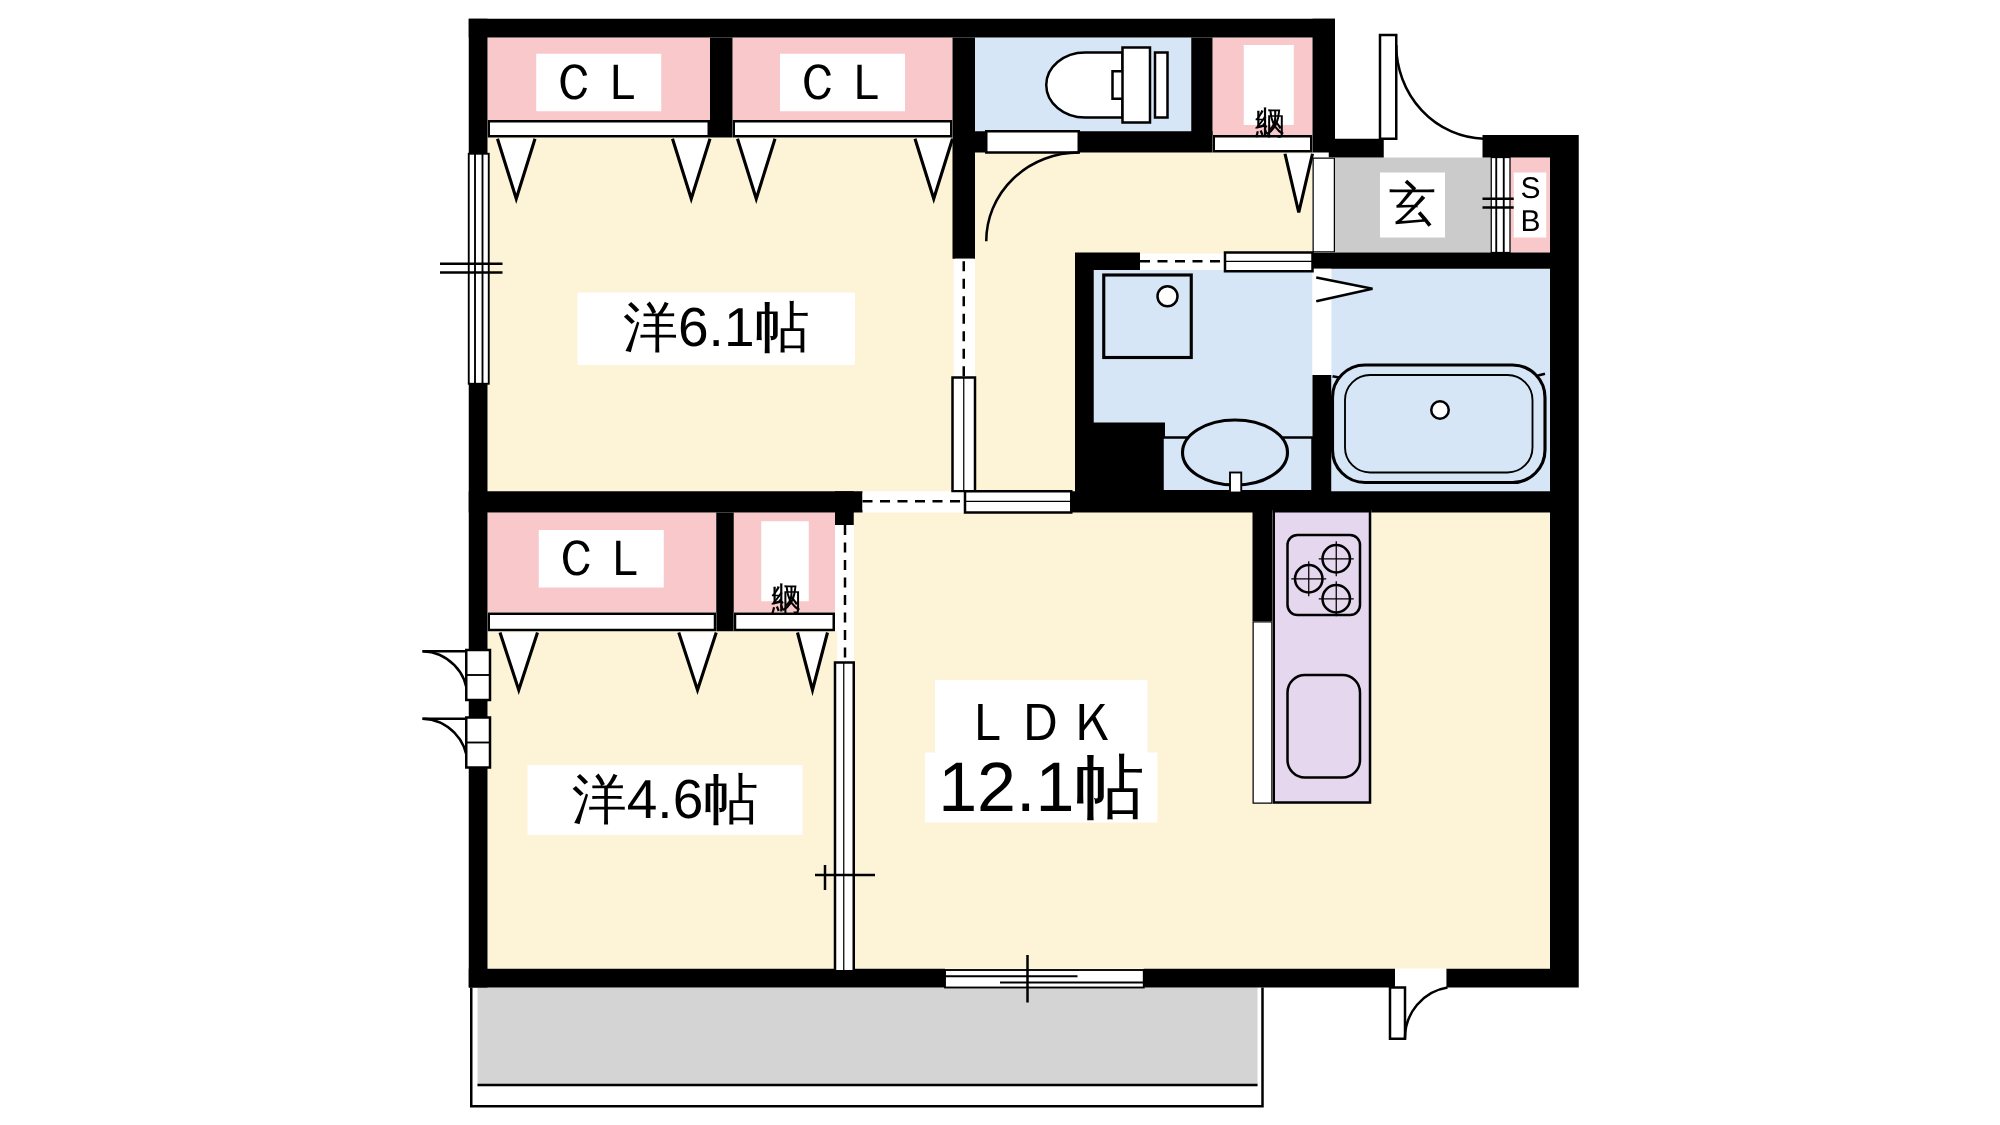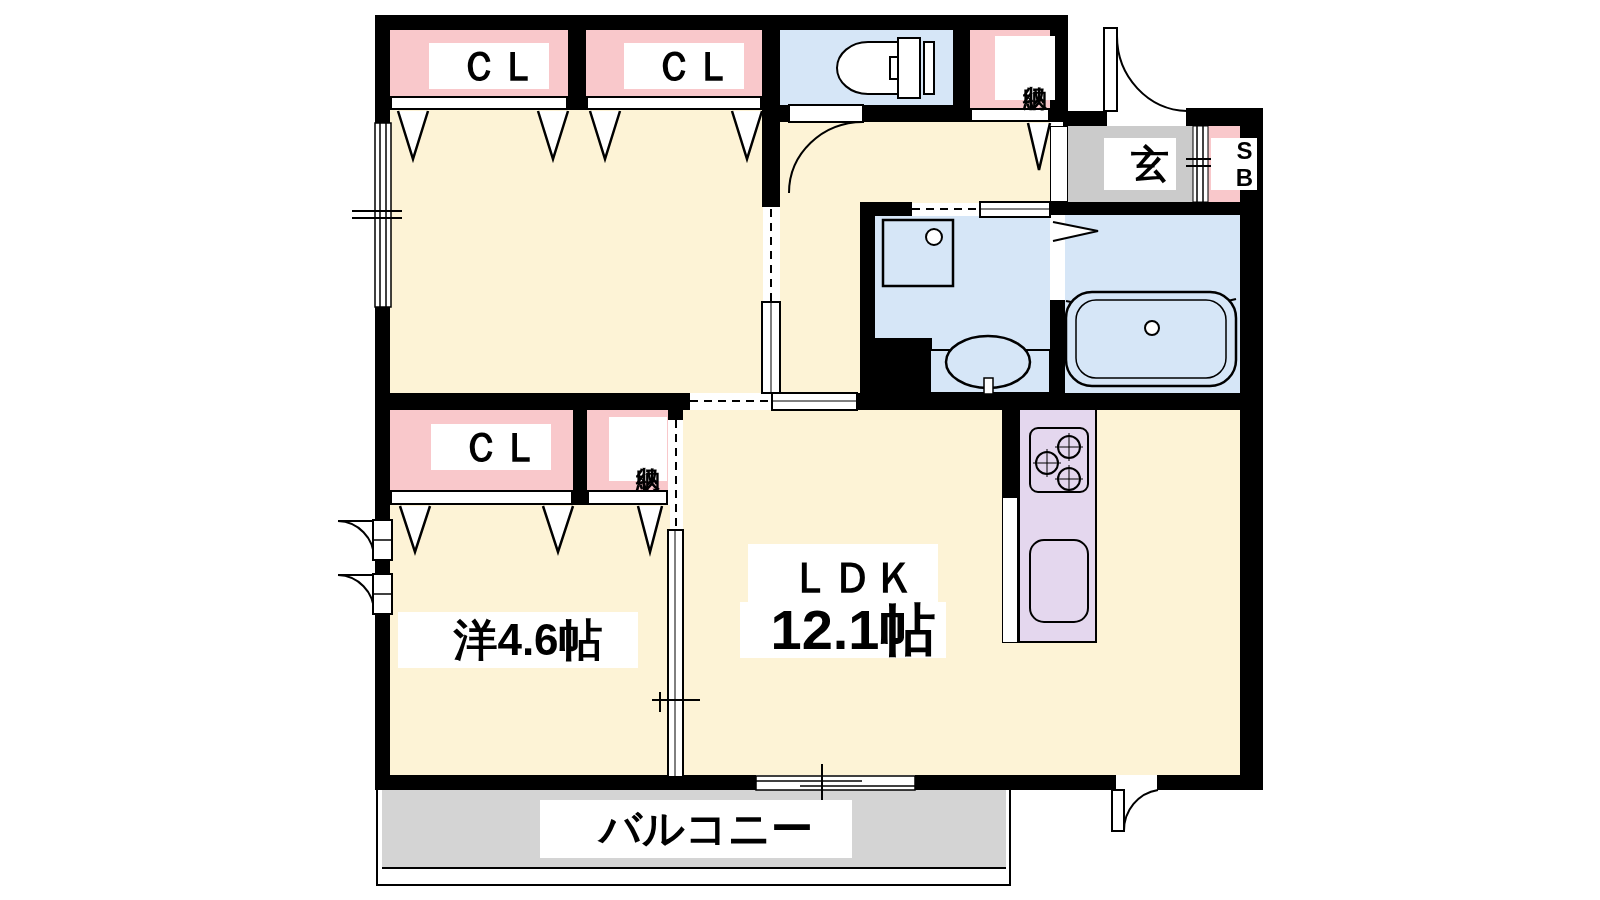--- a/index.html
+++ b/index.html
@@ -14,21 +14,21 @@
   .wall{background:var(--wall);}
   .cream{background:var(--floor-cream);}
   .pink{background:var(--closet-pink);}
   .blue{background:var(--water-blue);}
   .gray{background:var(--entrance-gray);}
   .bgray{background:var(--balcony-gray);}
   .purple{background:var(--kitchen-purple);border:2px solid #000;}
   .front{background:#fff;border:2px solid #000;}
   svg{position:absolute;left:0;top:0;pointer-events:none;}
   .label{position:absolute;background:#fff;color:#000;display:flex;align-items:center;
-         justify-content:center;font-weight:700;white-space:nowrap;line-height:1;padding-left:20px;}
+         justify-content:center;font-weight:400;white-space:nowrap;line-height:1;}
   .vlabel{writing-mode:vertical-rl;text-orientation:upright;letter-spacing:2px;}
 </style>
 </head>
 <body>
 
 <div id="plan">
 
   <div class="abs cream" style="left:390px;top:110px;width:373px;height:283px;"></div>
   <div class="abs cream" style="left:780px;top:110px;width:83px;height:283px;"></div>
   <div class="abs cream" style="left:860px;top:122px;width:190px;height:81px;"></div>
@@ -223,20 +223,20 @@
     <g stroke="#000" fill="none" stroke-width="2">
       <path d="M377,790 L377,885 L1010,885 L1010,790"></path>
     </g>
   </svg>
 
   <div class="label" style="left:429px;top:43px;width:100px;height:46px;font-size:40px;">ＣＬ</div>
   <div class="label" style="left:624px;top:43px;width:100px;height:46px;font-size:40px;">ＣＬ</div>
   <div class="label vlabel" style="left:995px;top:36px;width:40px;height:64px;font-size:24px;">収納</div>
   <div class="label" style="left:1104px;top:138px;width:52px;height:52px;font-size:38px;">玄</div>
   <div class="label vlabel" style="left:1211px;top:138px;width:26px;height:52px;font-size:24px;letter-spacing:0;">SB</div>
+  <div class="label" style="left:462px;top:234px;width:222px;height:58px;font-size:44px;">洋6.1帖</div>
   <div class="label" style="left:431px;top:424px;width:100px;height:46px;font-size:40px;">ＣＬ</div>
   <div class="label vlabel" style="left:609px;top:417px;width:38px;height:64px;font-size:24px;">収納</div>
-  <div class="label" style="left:398px;top:612px;width:220px;height:56px;font-size:44px;">洋4.6帖</div>
+  <div class="label" style="left:422px;top:612px;width:220px;height:56px;font-size:44px;">洋4.6帖</div>
   <div class="label" style="left:748px;top:544px;width:170px;height:68px;font-size:42px;">ＬＤＫ</div>
   <div class="label" style="left:740px;top:602px;width:186px;height:56px;font-size:56px;">12.1帖</div>
-  <div class="label" style="left:540px;top:800px;width:292px;height:58px;font-size:42px;">バルコニー</div>
 
 </div>
 
 </body></html>

